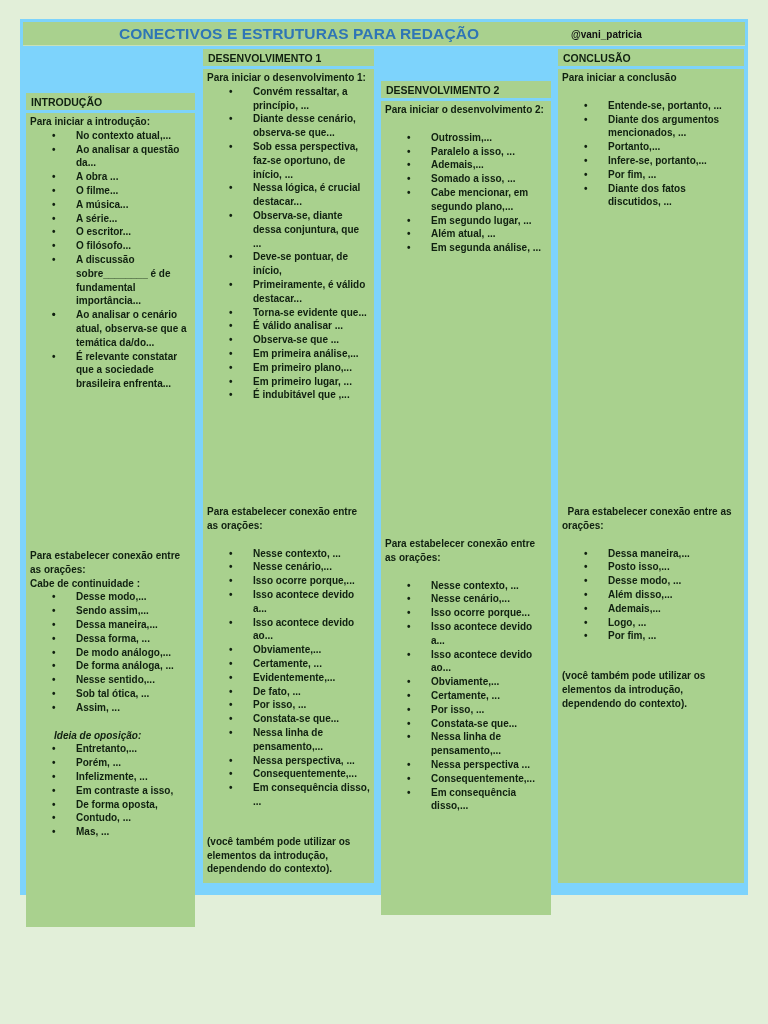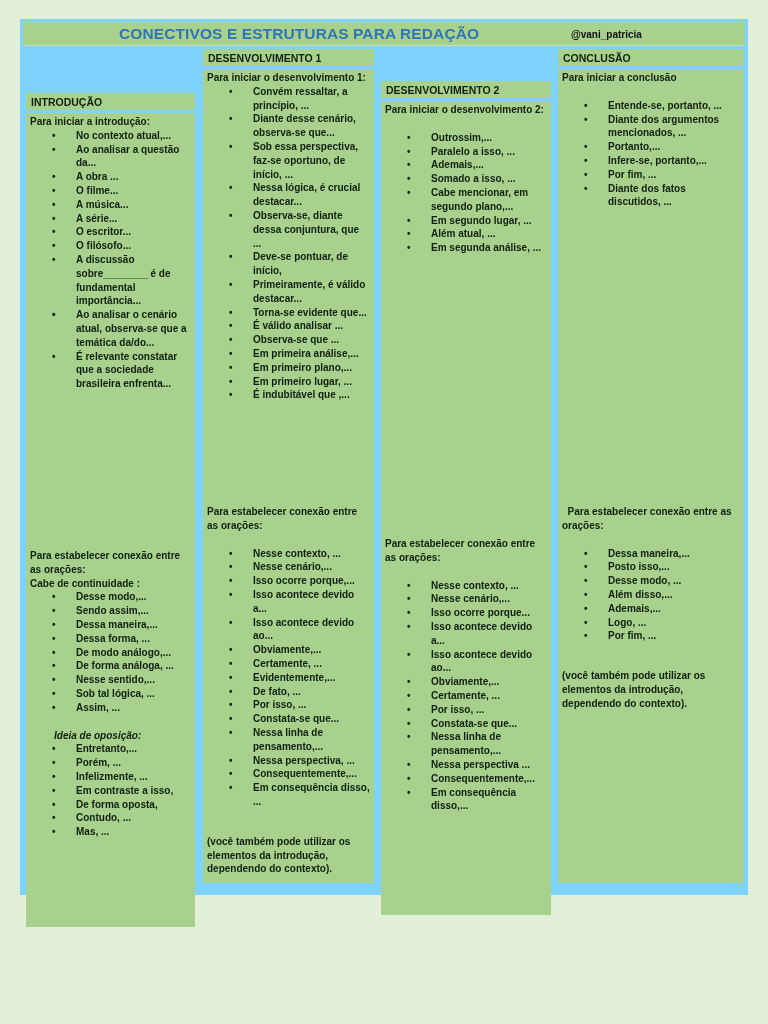--- a/index.html
+++ b/index.html
@@ -147,21 +147,21 @@
     <div>Para estabelecer conexão entre  as  orações:</div>
     <div>Cabe de continuidade :</div>
     <ul class="bullet-list">
         <li><span class="bullet">•</span><span>Desse modo,...</span></li>
         <li><span class="bullet">•</span><span>Sendo assim,...</span></li>
         <li><span class="bullet">•</span><span>Dessa maneira,...</span></li>
         <li><span class="bullet">•</span><span>Dessa forma, ...</span></li>
         <li><span class="bullet">•</span><span>De modo análogo,...</span></li>
         <li><span class="bullet">•</span><span>De forma análoga, ...</span></li>
         <li><span class="bullet">•</span><span>Nesse sentido,...</span></li>
-        <li><span class="bullet">•</span><span>Sob tal lógica, ...</span></li>
+        <li><span class="bullet">•</span><span>Sob tal ótica, ...</span></li>
         <li><span class="bullet">•</span><span>Assim, ...</span></li>
       </ul>
     <div class="gap"></div>
     <div class="sub-indent">Ideia de oposição:</div>
     <ul class="bullet-list">
         <li><span class="bullet">•</span><span>Entretanto,...</span></li>
         <li><span class="bullet">•</span><span>Porém, ...</span></li>
         <li><span class="bullet">•</span><span>Infelizmente, ...</span></li>
         <li><span class="bullet">•</span><span>Em contraste a isso,</span></li>
         <li><span class="bullet">•</span><span>De forma oposta,</span></li>

